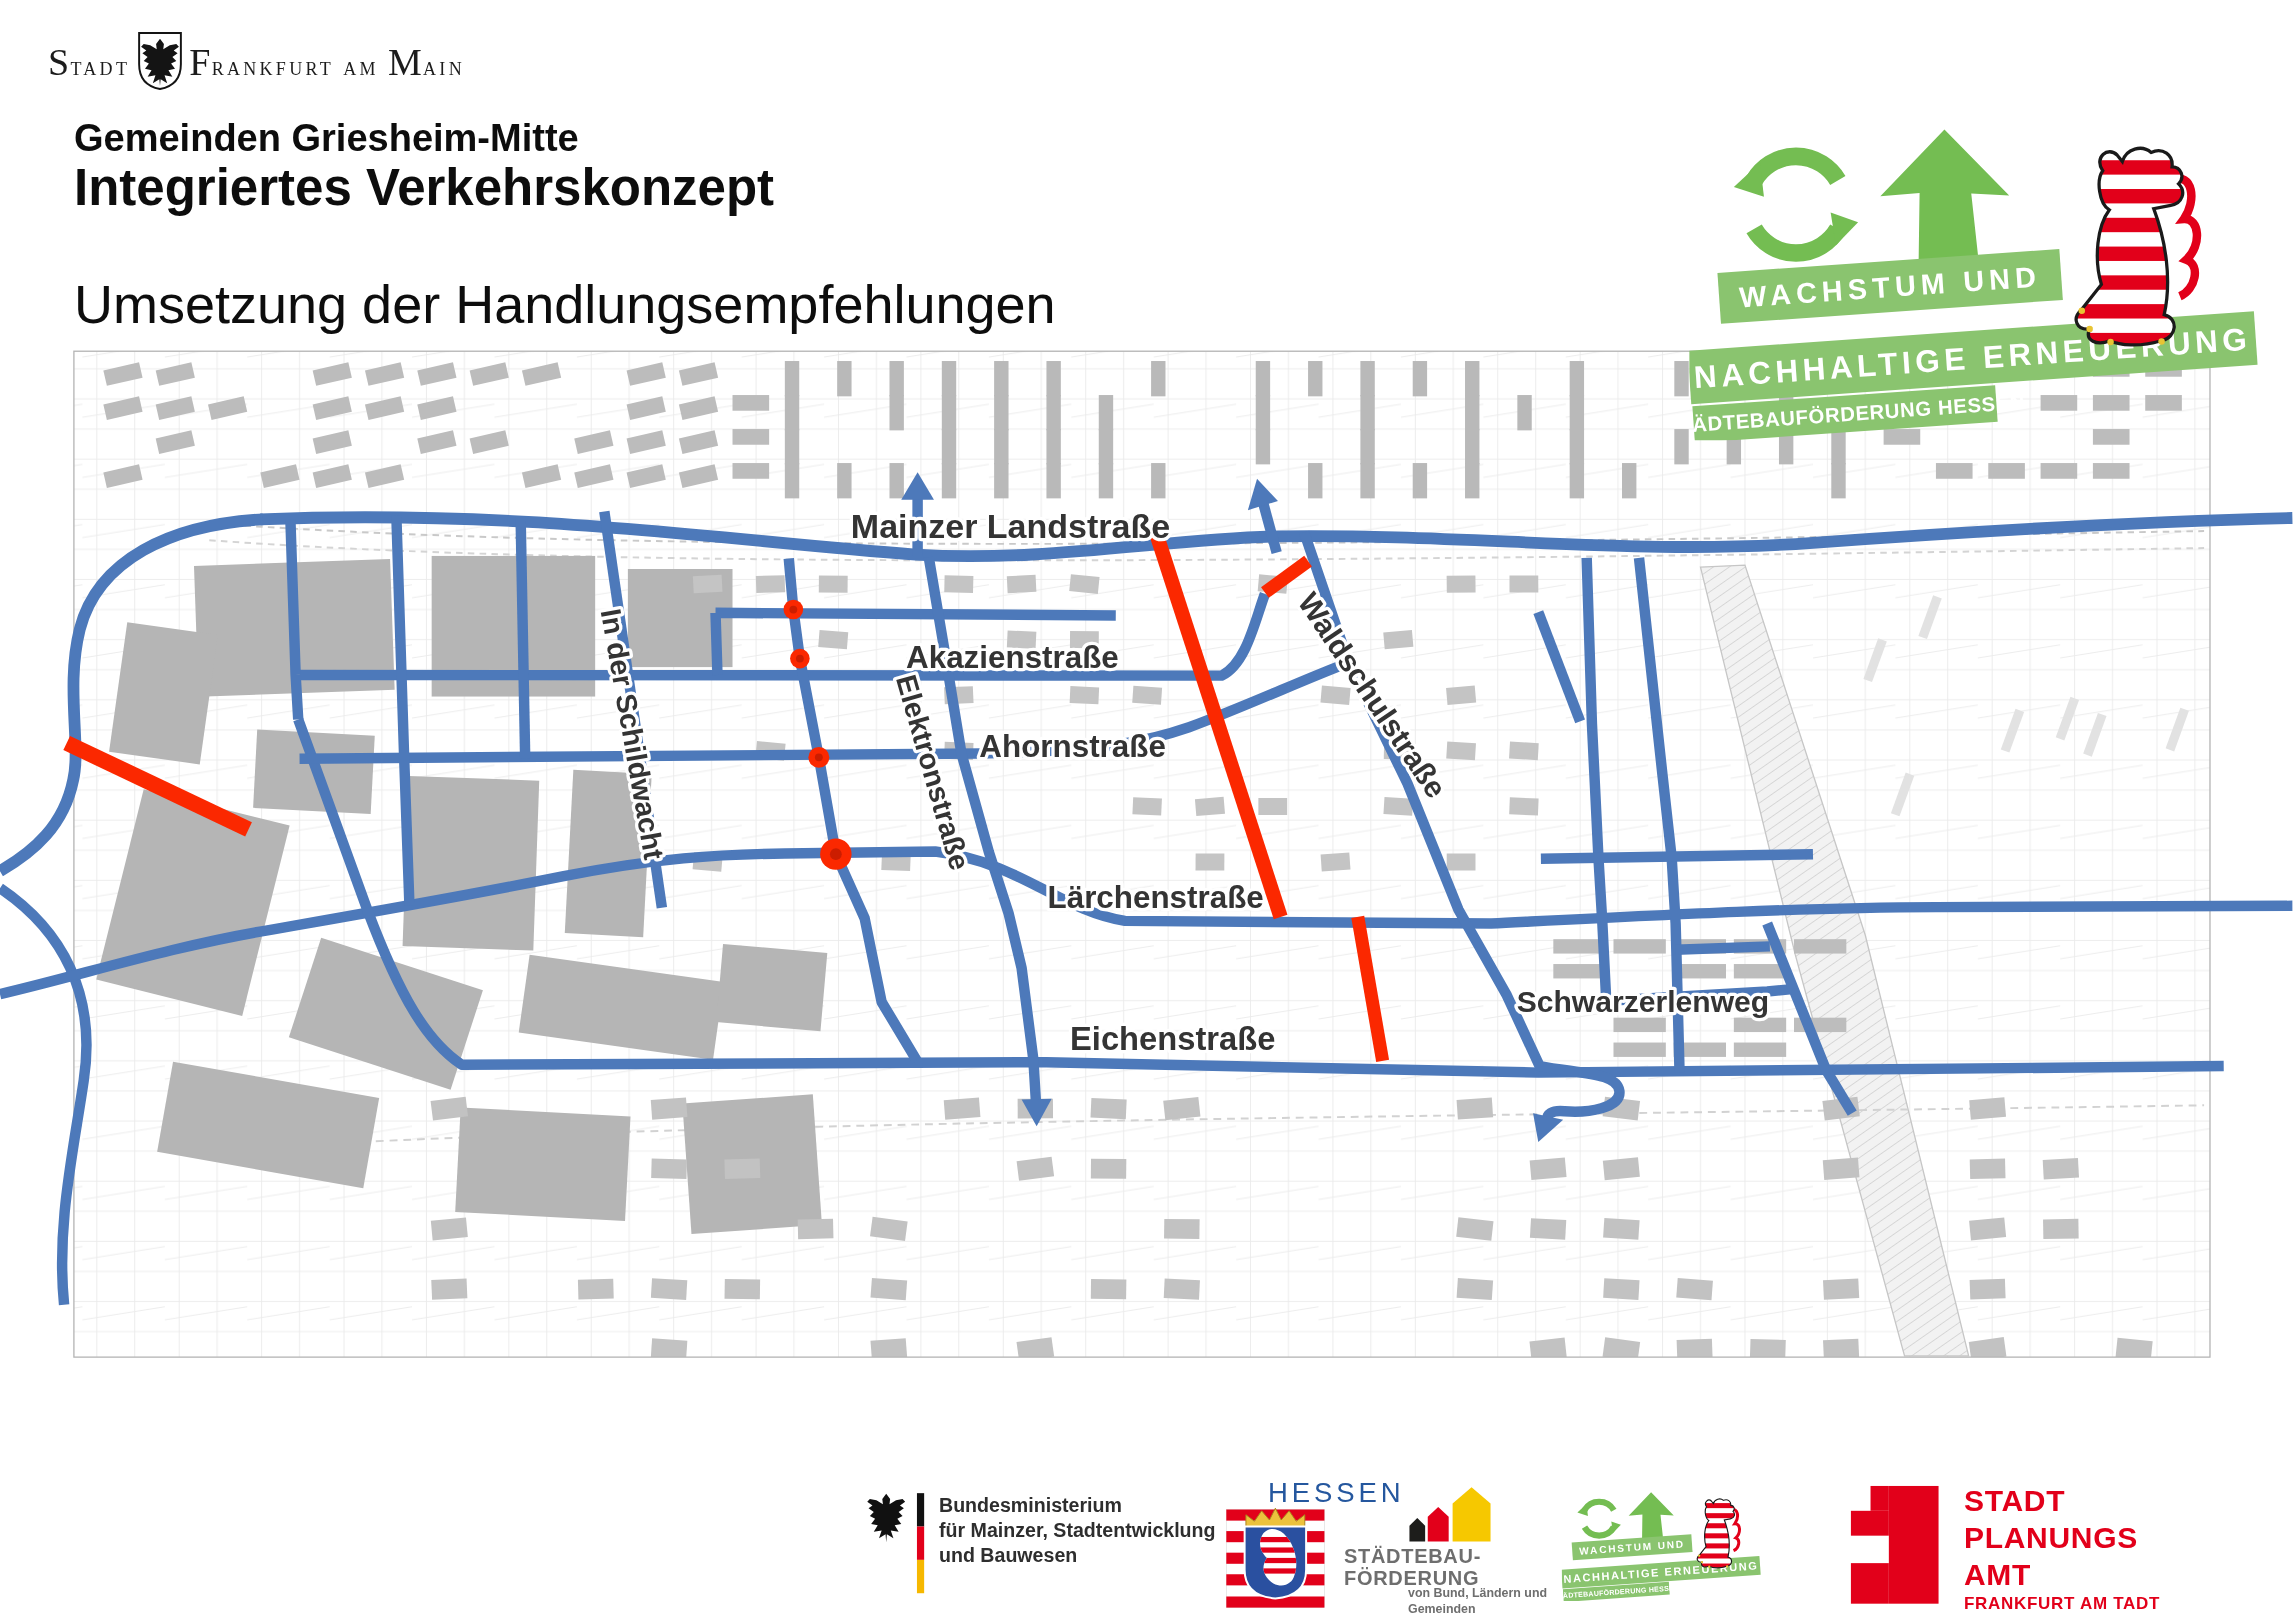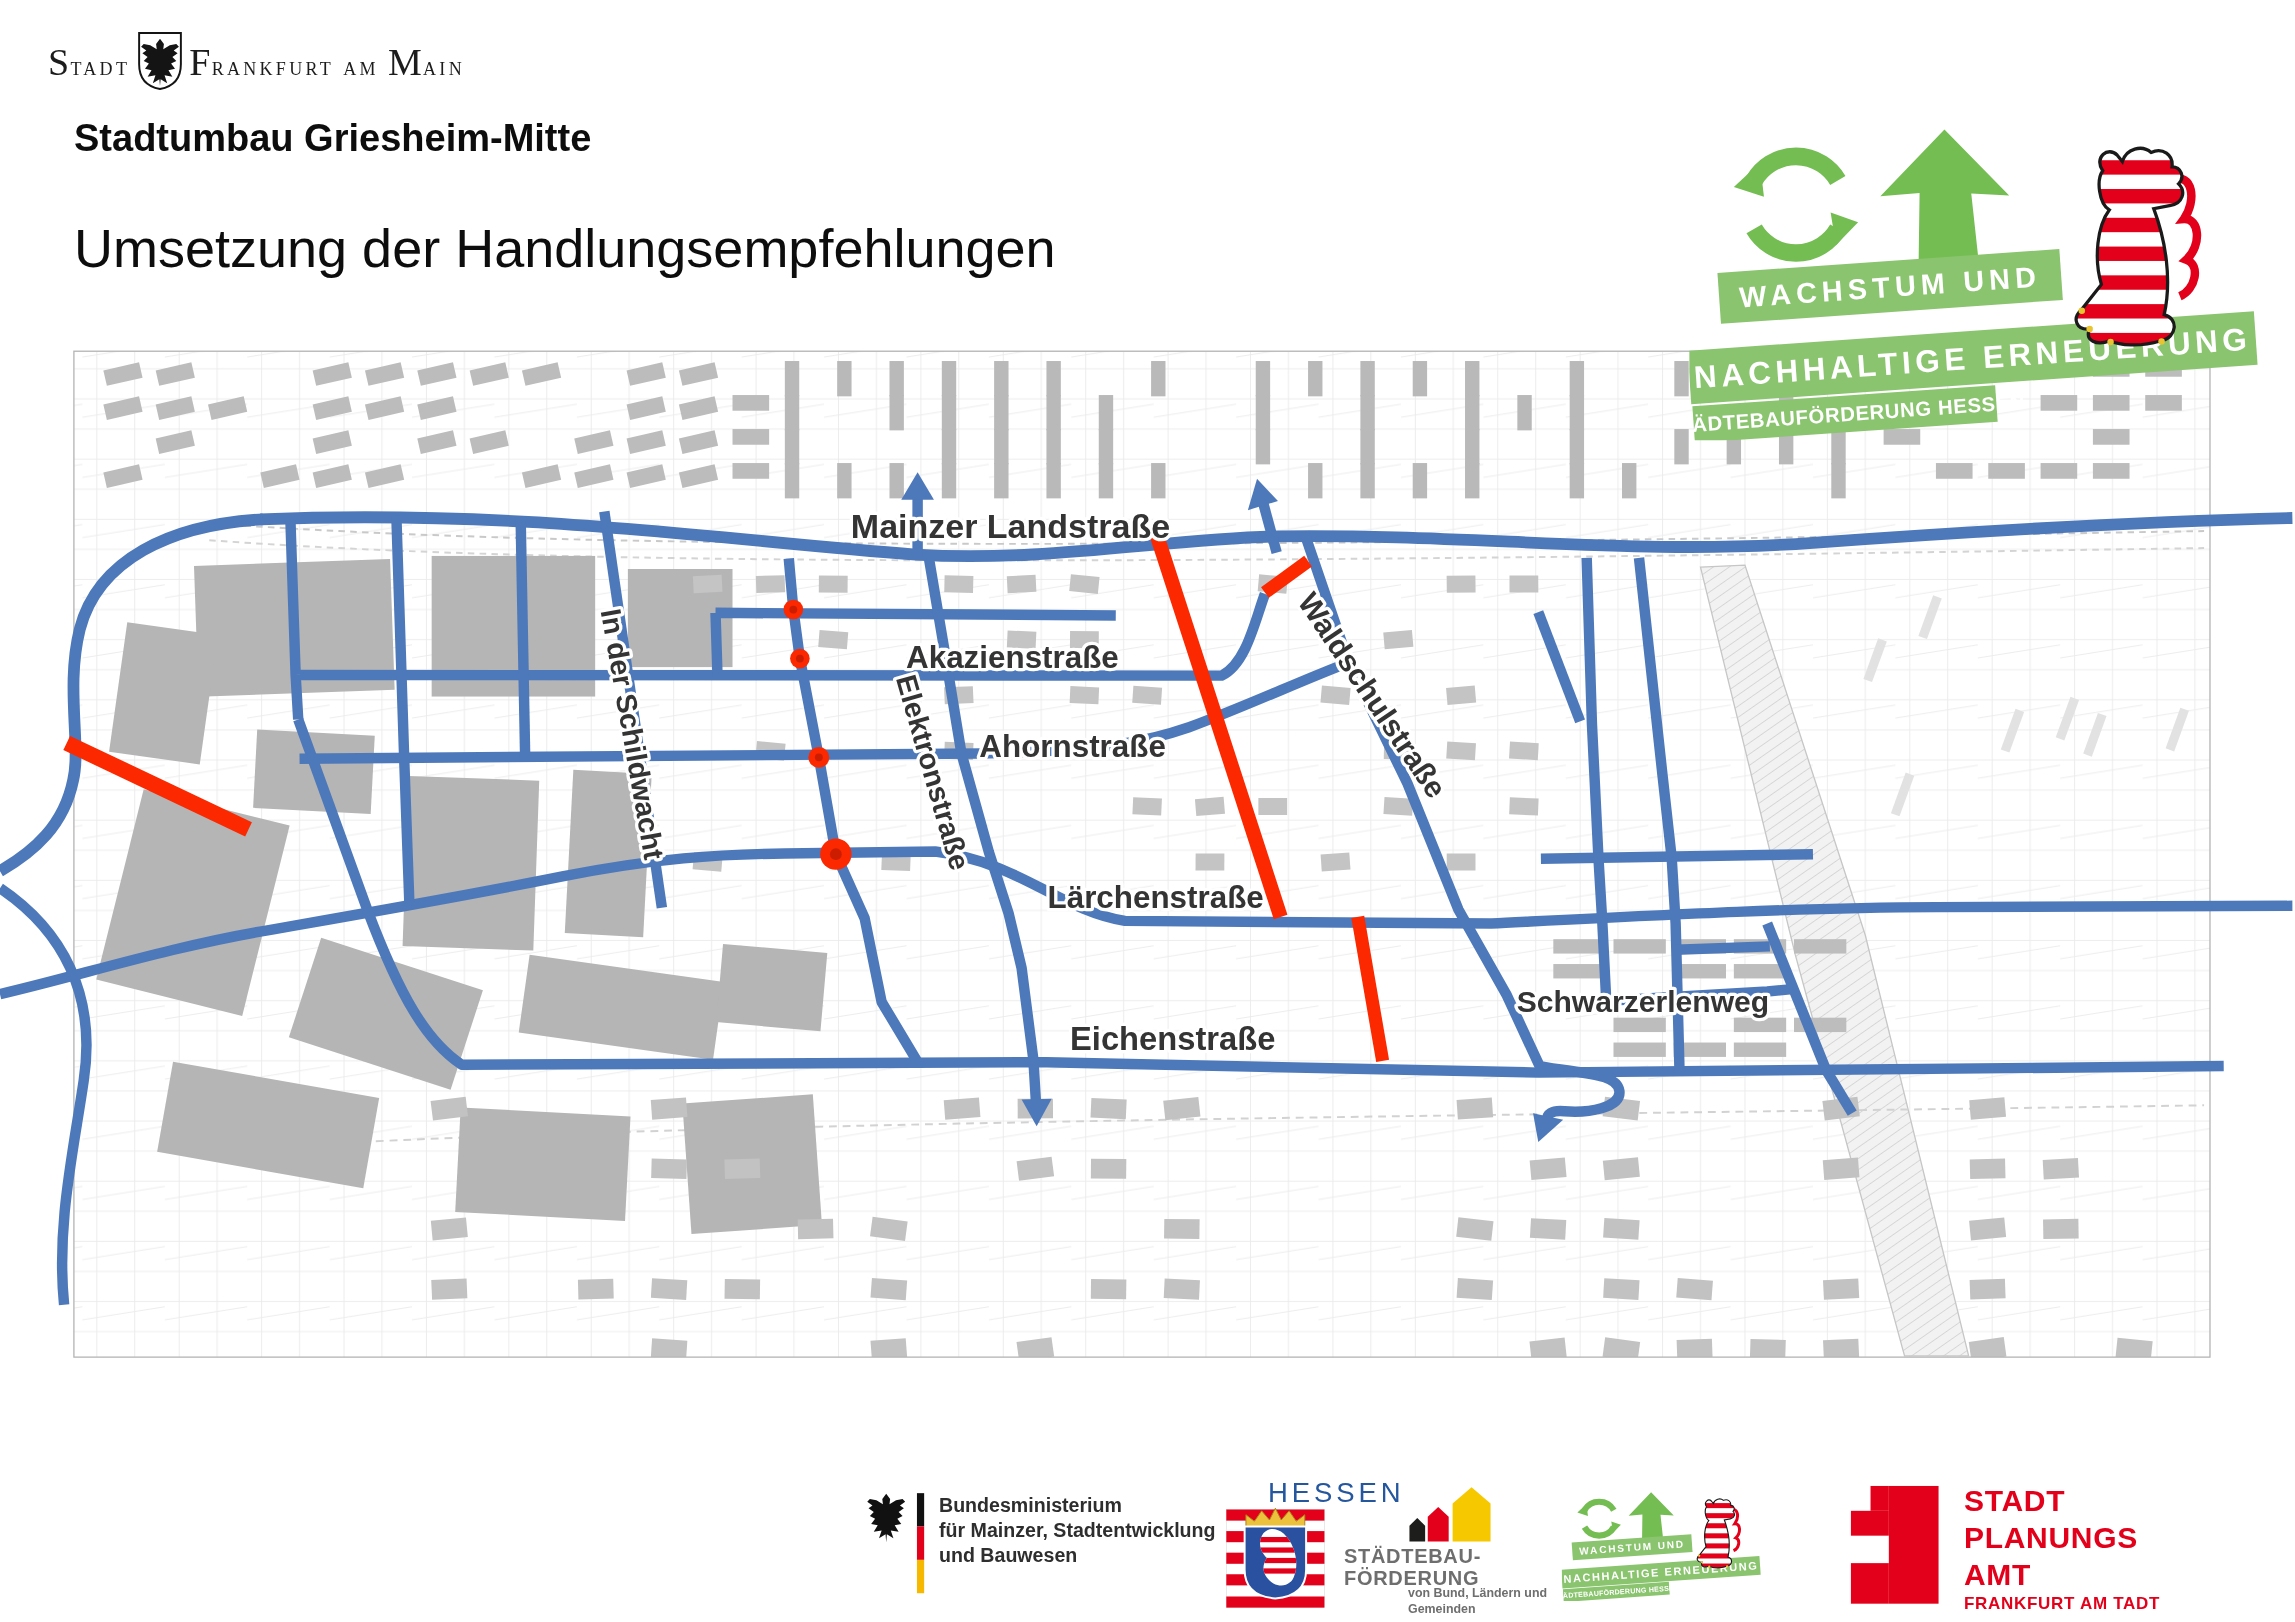--- a/index.html
+++ b/index.html
@@ -30,21 +30,22 @@
 <body>
 
 <div class="abs" id="city-logo">
   <span class="part cap">S</span><span class="part sm">TADT</span><span id="city-shield"><svg width="46" height="60" viewBox="0 0 70 92">
         <path d="M3,3 h64 v48 q0,32 -32,38 q-32,-6 -32,-38 z" fill="#ffffff" stroke="#141414" stroke-width="3"></path>
         <polygon fill="#141414" points="35,12 29,20 30,28 20,22 10,20 6,24 14,30 8,34 16,40 10,46 18,50 12,58 22,60 16,70 28,68 24,80 34,74 35,84 36,74 46,80 42,68 54,70 48,60 58,58 52,50 60,46 54,40 62,34 56,30 64,24 60,20 50,22 40,28 41,20"></polygon>
       </svg></span><span class="part cap">F</span><span class="part sm">RANKFURT</span><span class="part sm" style="margin-left:9.2px;">AM</span><span class="part cap" style="margin-left:9.2px;">M</span><span class="part sm">AIN</span>
 </div>
 
 <div class="abs" id="title-block">
-  <div class="t1">Stadtumbau Griesheim-Mitte</div>
+  <div class="t1">Gemeinden Griesheim-Mitte</div>
+  <div class="t2">Integriertes Verkehrskonzept</div>
   <div class="t3">Umsetzung der Handlungsempfehlungen</div>
 </div>
 
 <svg class="abs" style="left:0;top:0;" width="2295" height="1622" viewBox="0 0 3509 2480">
   <defs>
     <clipPath id="mapClip">
         <rect x="113" y="537" width="3266" height="1538"></rect>
       </clipPath>
     <pattern id="parcels" width="126" height="92" patternUnits="userSpaceOnUse">
       <rect width="126" height="92" fill="#ffffff"></rect>

